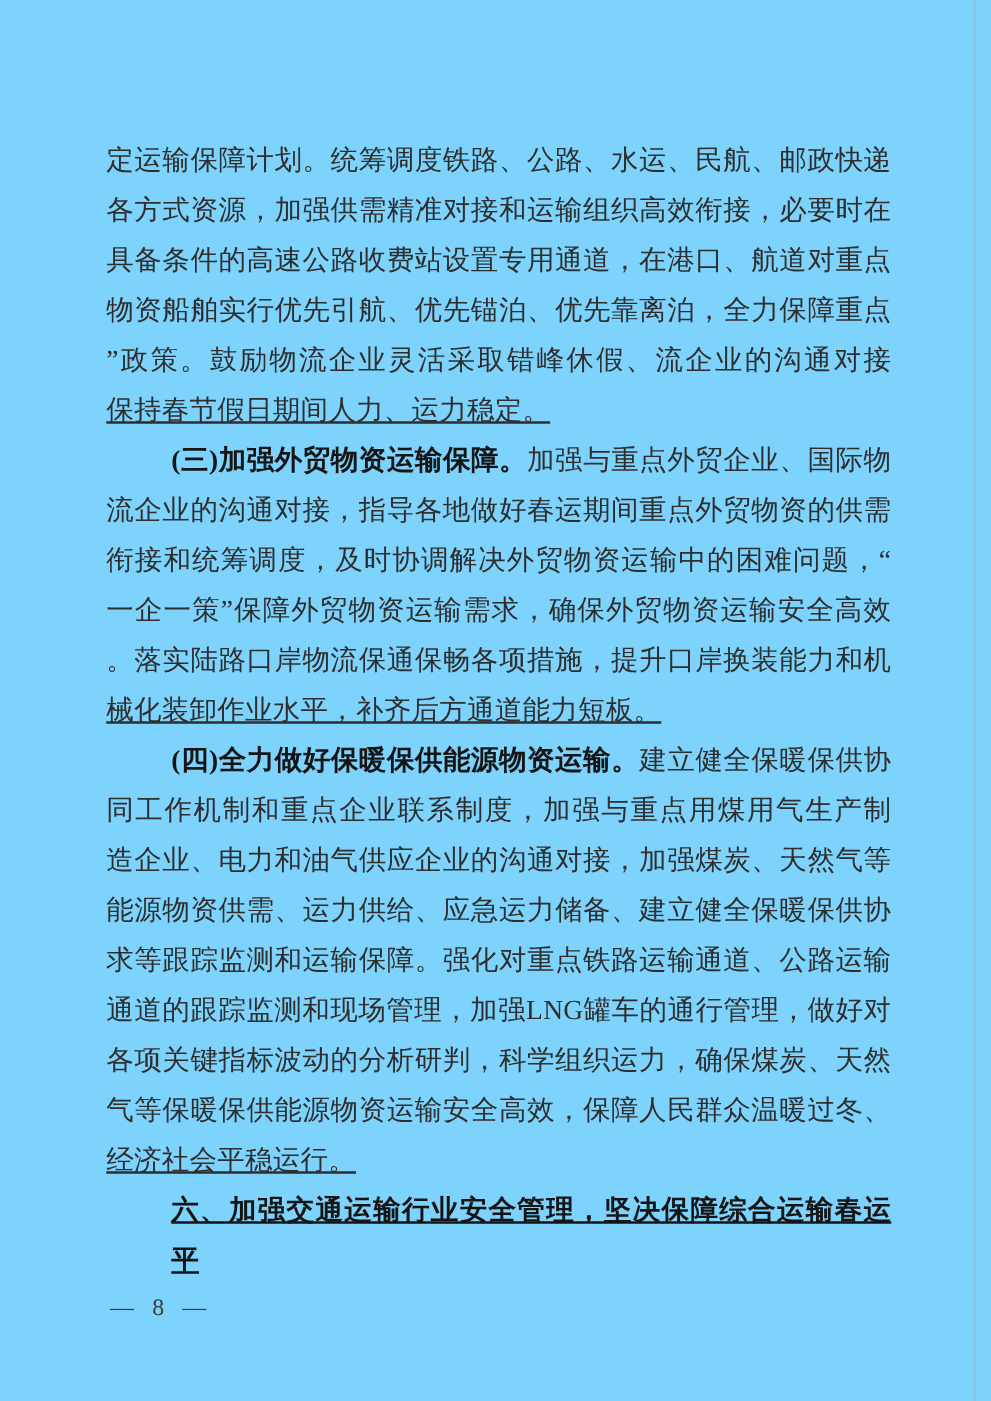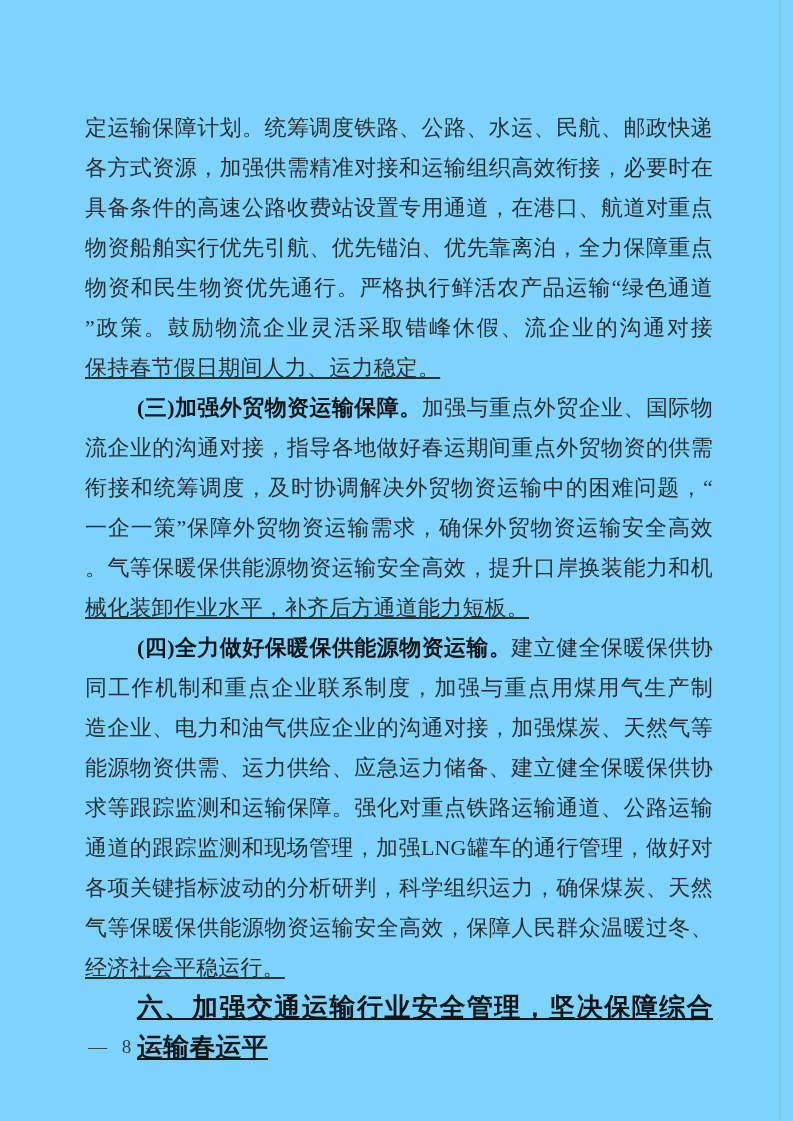--- a/index.html
+++ b/index.html
@@ -38,21 +38,21 @@
   }
   .line.last { text-align-last: left; white-space: normal; text-decoration: underline; }
   .line.indent { padding-left: 52px; }
   .lead {
     font-weight: bold;
     color: #151515;
   }
   .heading-line {
     font-weight: bold;
     color: #151515;
-    font-size: 26px;
+    font-size: 22px;
   }
   .footer {
     position: absolute;
     left: 88px; top: 1035px;
     font-size: 19px;
     line-height: 24px;
     color: #3c3c3c;
     letter-spacing: 5px;
   }
 </style>
@@ -61,29 +61,28 @@
 
 <div class="page">
   <div class="edge-line"></div>
 
   <div class="content">
 
     <div class="line">定运输保障计划。统筹调度铁路、公路、水运、民航、邮政快递</div>
     <div class="line">各方式资源，加强供需精准对接和运输组织高效衔接，必要时在</div>
     <div class="line">具备条件的高速公路收费站设置专用通道，在港口、航道对重点</div>
     <div class="line">物资船舶实行优先引航、优先锚泊、优先靠离泊，全力保障重点</div>
-    <div class="line">物资和民生物资优先通行。严格执行鲜活农产品运输“绿色通道</div>
     <div class="line">”政策。鼓励物流企业灵活采取错峰休假、流企业的沟通对接</div>
     <div class="line last">保持春节假日期间人力、运力稳定。</div>
 
     <div class="line indent"><span class="lead">(三)加强外贸物资运输保障。</span><span>加强与重点外贸企业、国际物</span></div>
     <div class="line">流企业的沟通对接，指导各地做好春运期间重点外贸物资的供需</div>
     <div class="line">衔接和统筹调度，及时协调解决外贸物资运输中的困难问题，“</div>
     <div class="line">一企一策”保障外贸物资运输需求，确保外贸物资运输安全高效</div>
-    <div class="line">。气等保暖保供能源物资运输安全高效，提升口岸换装能力和机</div>
+    <div class="line">。落实陆路口岸物流保通保畅各项措施，提升口岸换装能力和机</div>
     <div class="line last">械化装卸作业水平，补齐后方通道能力短板。</div>
 
     <div class="line indent"><span class="lead">(四)全力做好保暖保供能源物资运输。</span><span>建立健全保暖保供协</span></div>
     <div class="line">同工作机制和重点企业联系制度，加强与重点用煤用气生产制</div>
     <div class="line">造企业、电力和油气供应企业的沟通对接，加强煤炭、天然气等</div>
     <div class="line">能源物资供需、运力供给、应急运力储备、建立健全保暖保供协</div>
     <div class="line">求等跟踪监测和运输保障。强化对重点铁路运输通道、公路运输</div>
     <div class="line">通道的跟踪监测和现场管理，加强LNG罐车的通行管理，做好对</div>
     <div class="line">各项关键指标波动的分析研判，科学组织运力，确保煤炭、天然</div>
     <div class="line">气等保暖保供能源物资运输安全高效，保障人民群众温暖过冬、</div>

